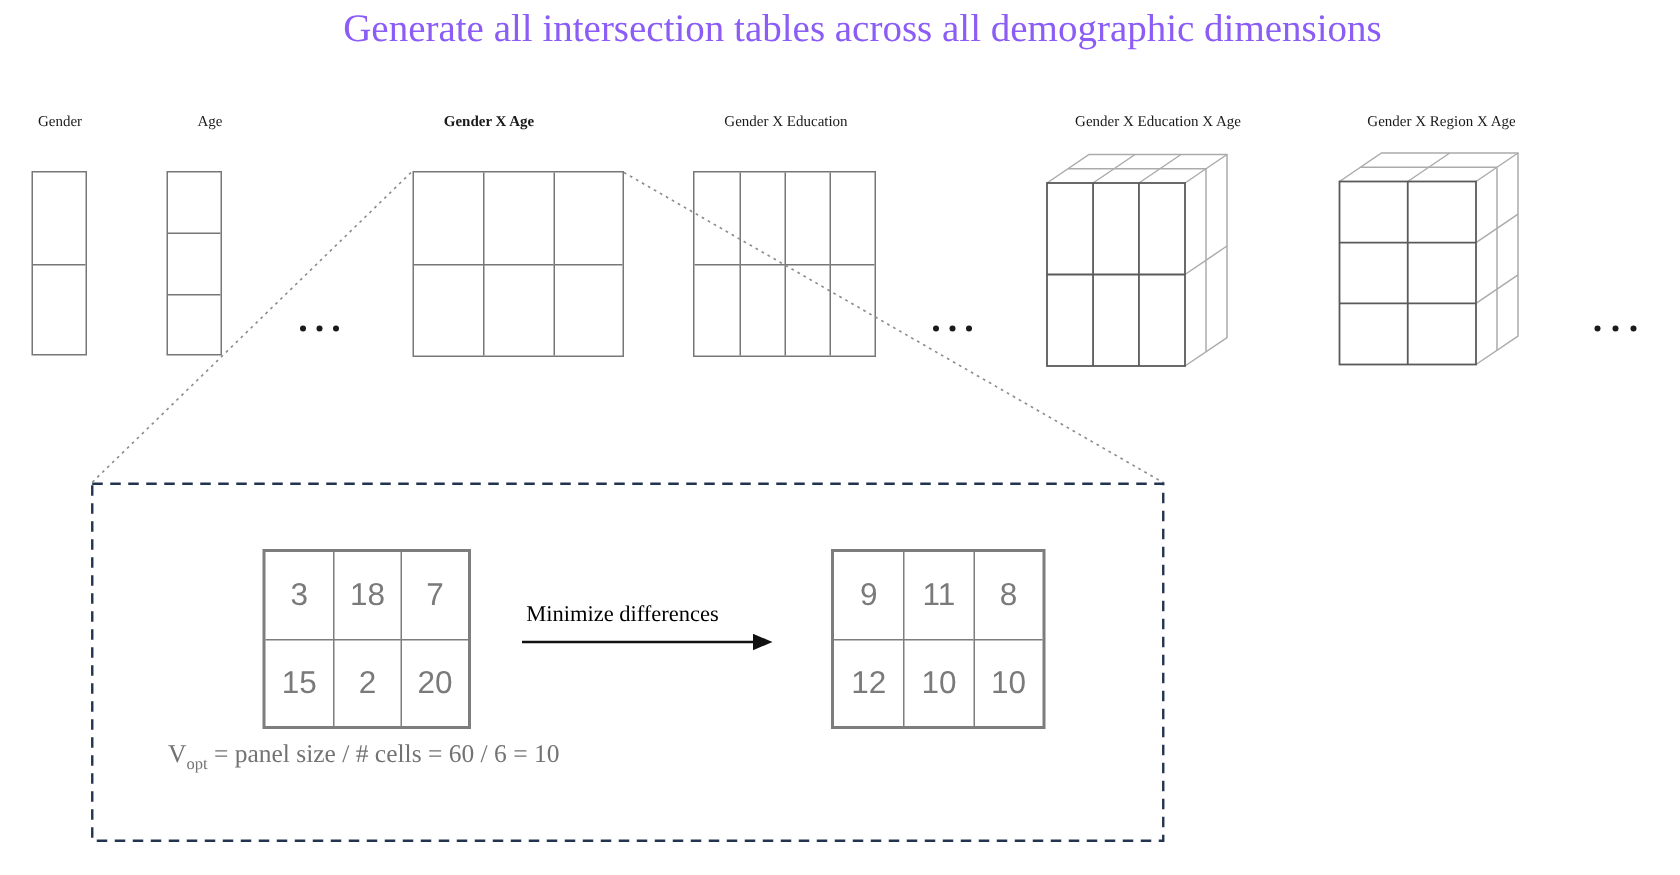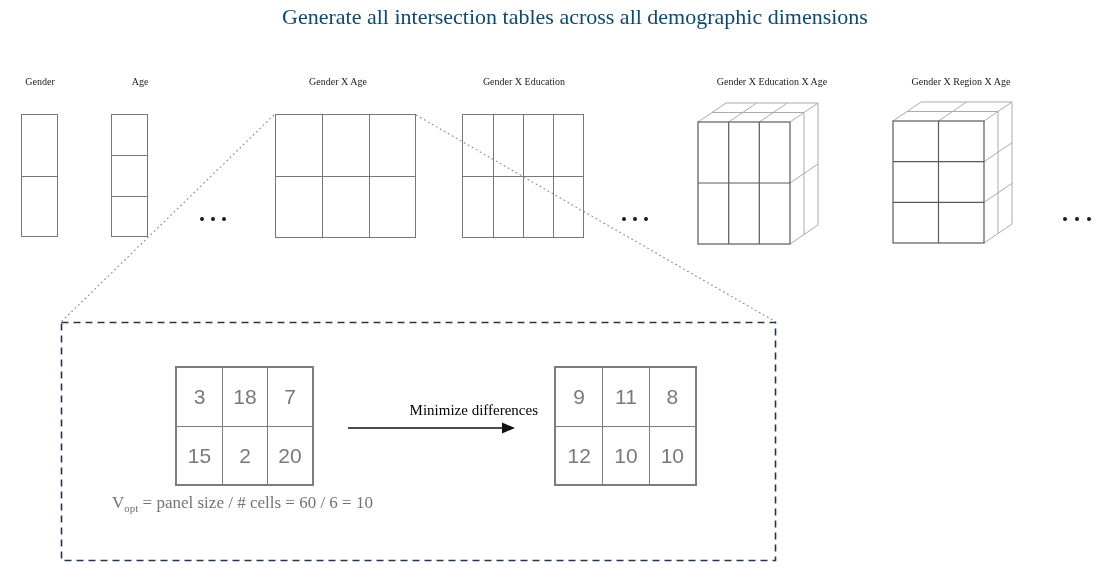--- a/index.html
+++ b/index.html
@@ -4,21 +4,21 @@
 <style>
   html,body{margin:0;padding:0;background:#ffffff;}
   #canvas{
     position:relative;width:1120px;height:583px;background:#ffffff;overflow:hidden;
     font-family:"Liberation Serif","DejaVu Serif",serif;color:#111;
   }
   .abs{position:absolute;}
   
   .title{
     top:4px;left:30px;width:1090px;text-align:center;
-    font-size:22px;color:#0c4a6e;
+    font-size:26px;color:#8b5cf6;
   }
   
   .top-label{
     top:76px;height:17px;text-align:center;font-size:10px;color:#1a1a1a;white-space:nowrap;
   }
   
   .ttable{
     position:absolute;box-sizing:border-box;border:1.2px solid #777;display:grid;background:#fff;
   }
   .tcell{border-left:1.2px solid #777;border-top:1.2px solid #777;}
@@ -35,34 +35,34 @@
     font-family:"Liberation Sans","DejaVu Sans",sans-serif;font-size:21px;color:#7a7a7a;
   }
   .ncell{display:flex;align-items:center;justify-content:center;
     border-left:1.5px solid #7d7d7d;border-top:1.5px solid #7d7d7d;}
   .ncell.r0{border-top:none;}
   .ncell.c0{border-left:none;}
   
   .caption{font-size:17px;color:#737373;white-space:nowrap;}
   .caption sub{font-size:11px;}
   .arrow-label{
-    top:402px;left:338px;width:200px;text-align:right;font-size:15px;color:#000;white-space:nowrap;
+    top:402px;left:315px;width:200px;text-align:center;font-size:15px;color:#000;white-space:nowrap;
   }
   svg.overlay{position:absolute;left:0;top:0;pointer-events:none;}
 </style>
 </head>
 <body>
 
 <div id="canvas">
 
   <div class="abs title">Generate all intersection tables across all demographic dimensions</div>
 
   <div class="abs top-label" style="left:0;width:80px;">Gender</div>
   <div class="abs top-label" style="left:80px;width:120px;">Age</div>
-  <div class="abs top-label" style="left:238px;width:200px;">Gender X Age</div>
+  <div class="abs top-label" style="left:226px;width:200px;font-weight:bold;">Gender X Age</div>
   <div class="abs top-label" style="left:424px;width:200px;">Gender X Education</div>
   <div class="abs top-label" style="left:672px;width:200px;">Gender X Education X Age</div>
   <div class="abs top-label" style="left:861px;width:200px;text-align:center;">Gender X Region X Age</div>
 
   <div class="ttable" style="left:21px;top:114px;width:37px;height:123px;grid-template-rows:1fr 1fr;">
     <div class="tcell c0 r0"></div>
     <div class="tcell c0"></div>
   </div>
 
   <div class="ttable" style="left:111px;top:114px;width:37px;height:123px;grid-template-rows:1fr 1fr 1fr;">

